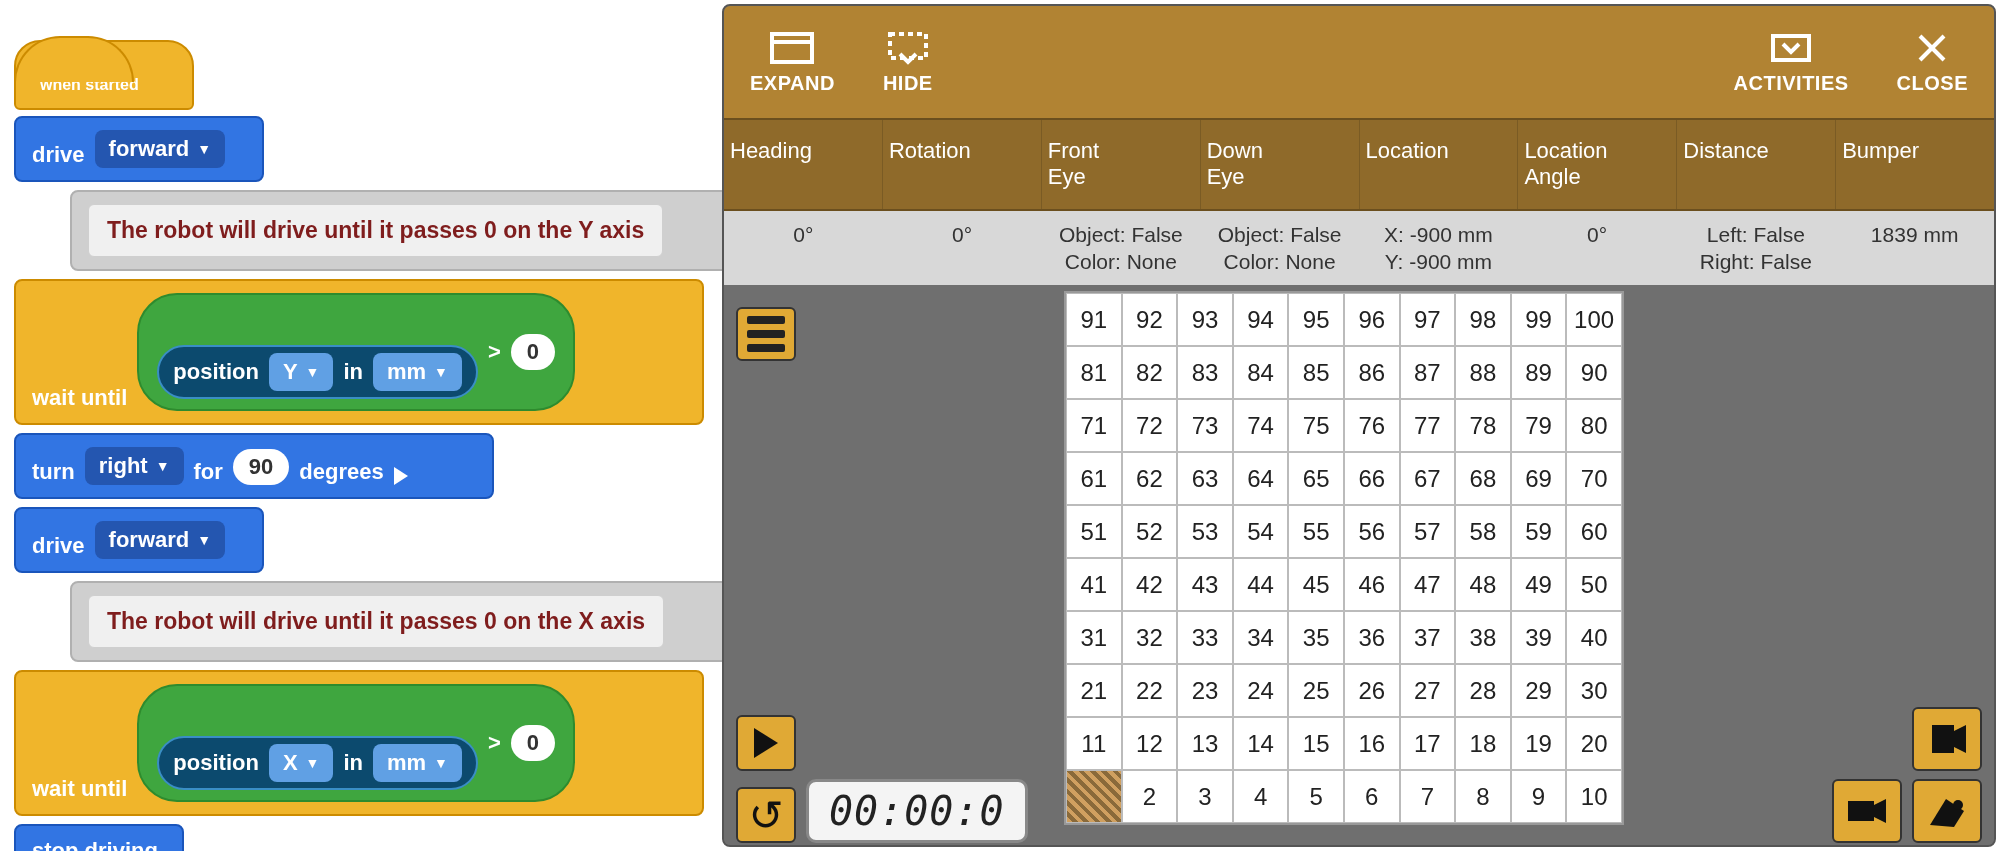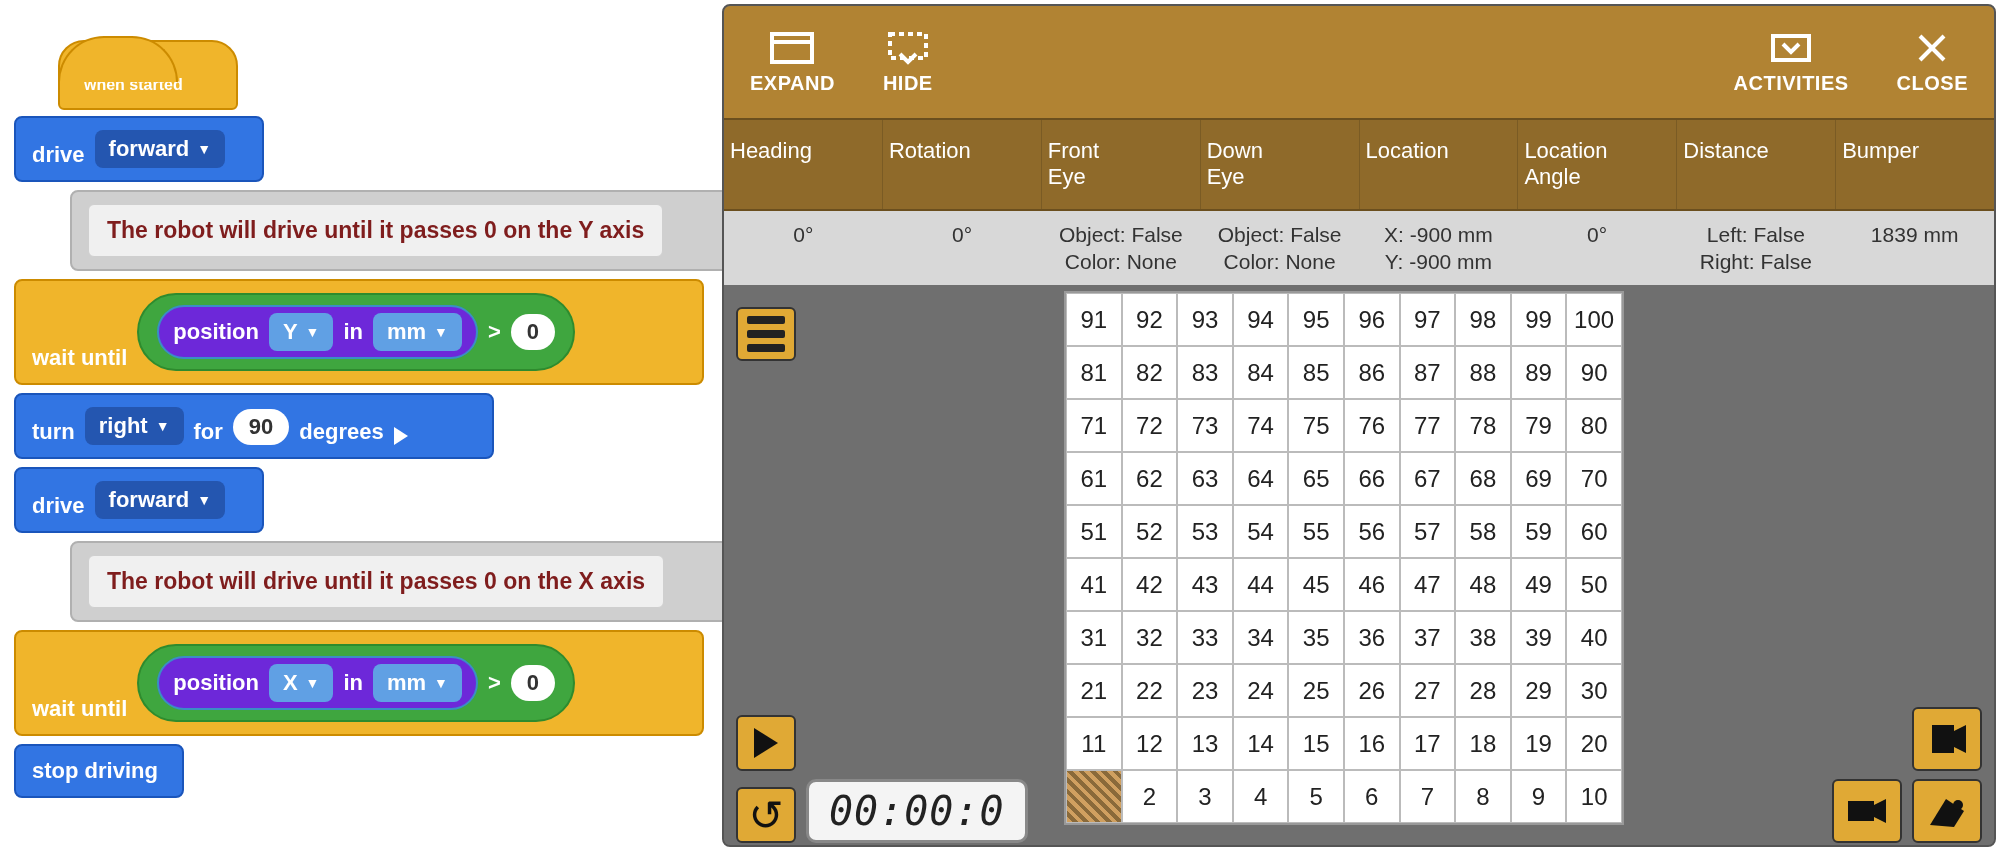--- a/index.html
+++ b/index.html
@@ -32,21 +32,21 @@
     position: absolute;
     top: -4px;
     left: 0;
     width: 120px;
     height: 46px;
     background: #f0b52b;
     border: 2px solid #cc8b00;
     border-bottom: none;
     border-radius: 60px 60px 0 0;
   }
-  .hat-wrap { position: relative; margin-left: 44px; }
+  .hat-wrap { position: relative; }
   .blk {
     border-radius: 8px;
     padding: 12px 16px;
     display: flex;
     align-items: flex-end;
     gap: 10px;
     margin-bottom: 8px;
     font-size: 22px;
   }
   .blk.blue { background: #3275e3; border: 2px solid #1a55bb; }
@@ -82,27 +82,28 @@
     background: #3fa63f;
     border: 2px solid #2e8b2e;
     border-radius: 40px;
     padding: 10px 18px;
     display: inline-flex;
     align-items: center;
     gap: 10px;
     color: #fff;
   }
   .cond .inner {
-    background: #6d28d9;
+    background: #0c4a6e;
     border: 2px solid #3a8ec5;
     border-radius: 40px;
     padding: 6px 14px;
     display: inline-flex;
     align-items: center;
     gap: 10px;
+    margin-top: 40px;
   }
   .play-tri.white {
     display:inline-block; width:0;height:0;
     border-left:14px solid #fff;
     border-top:9px solid transparent;
     border-bottom:9px solid transparent;
   }
 
   
   .monitor {

